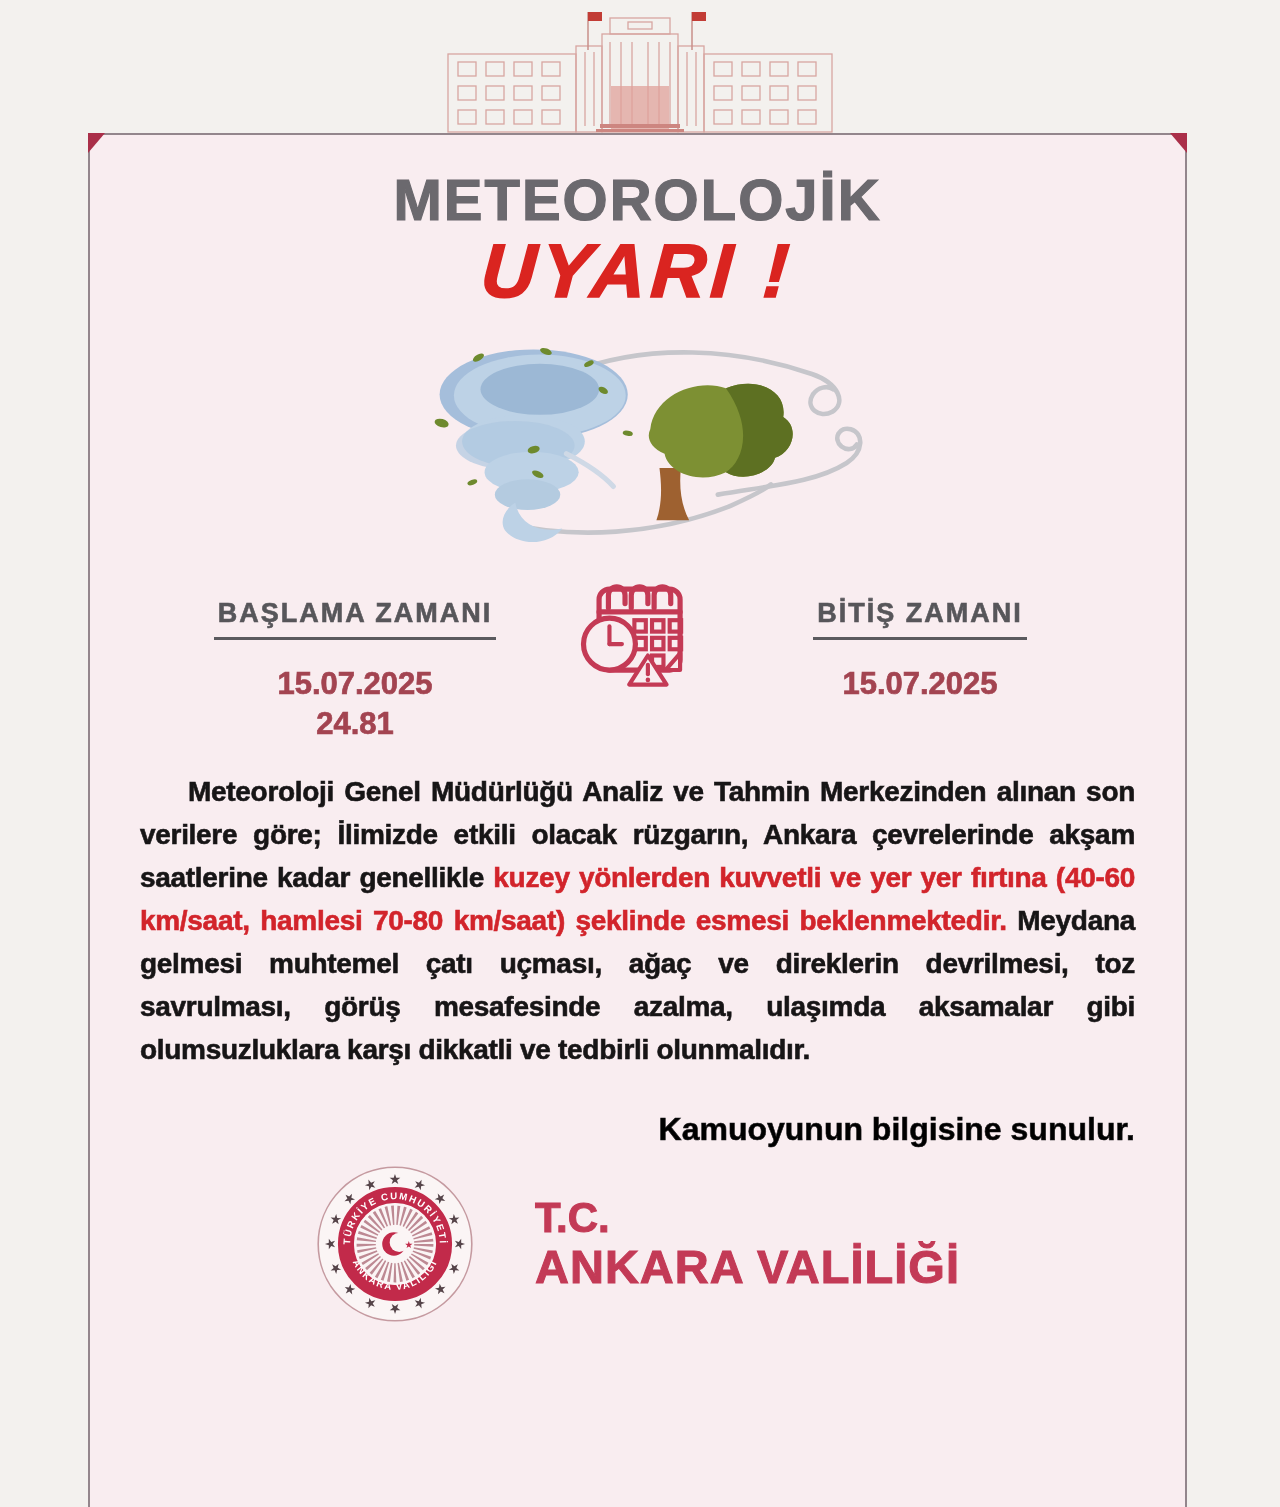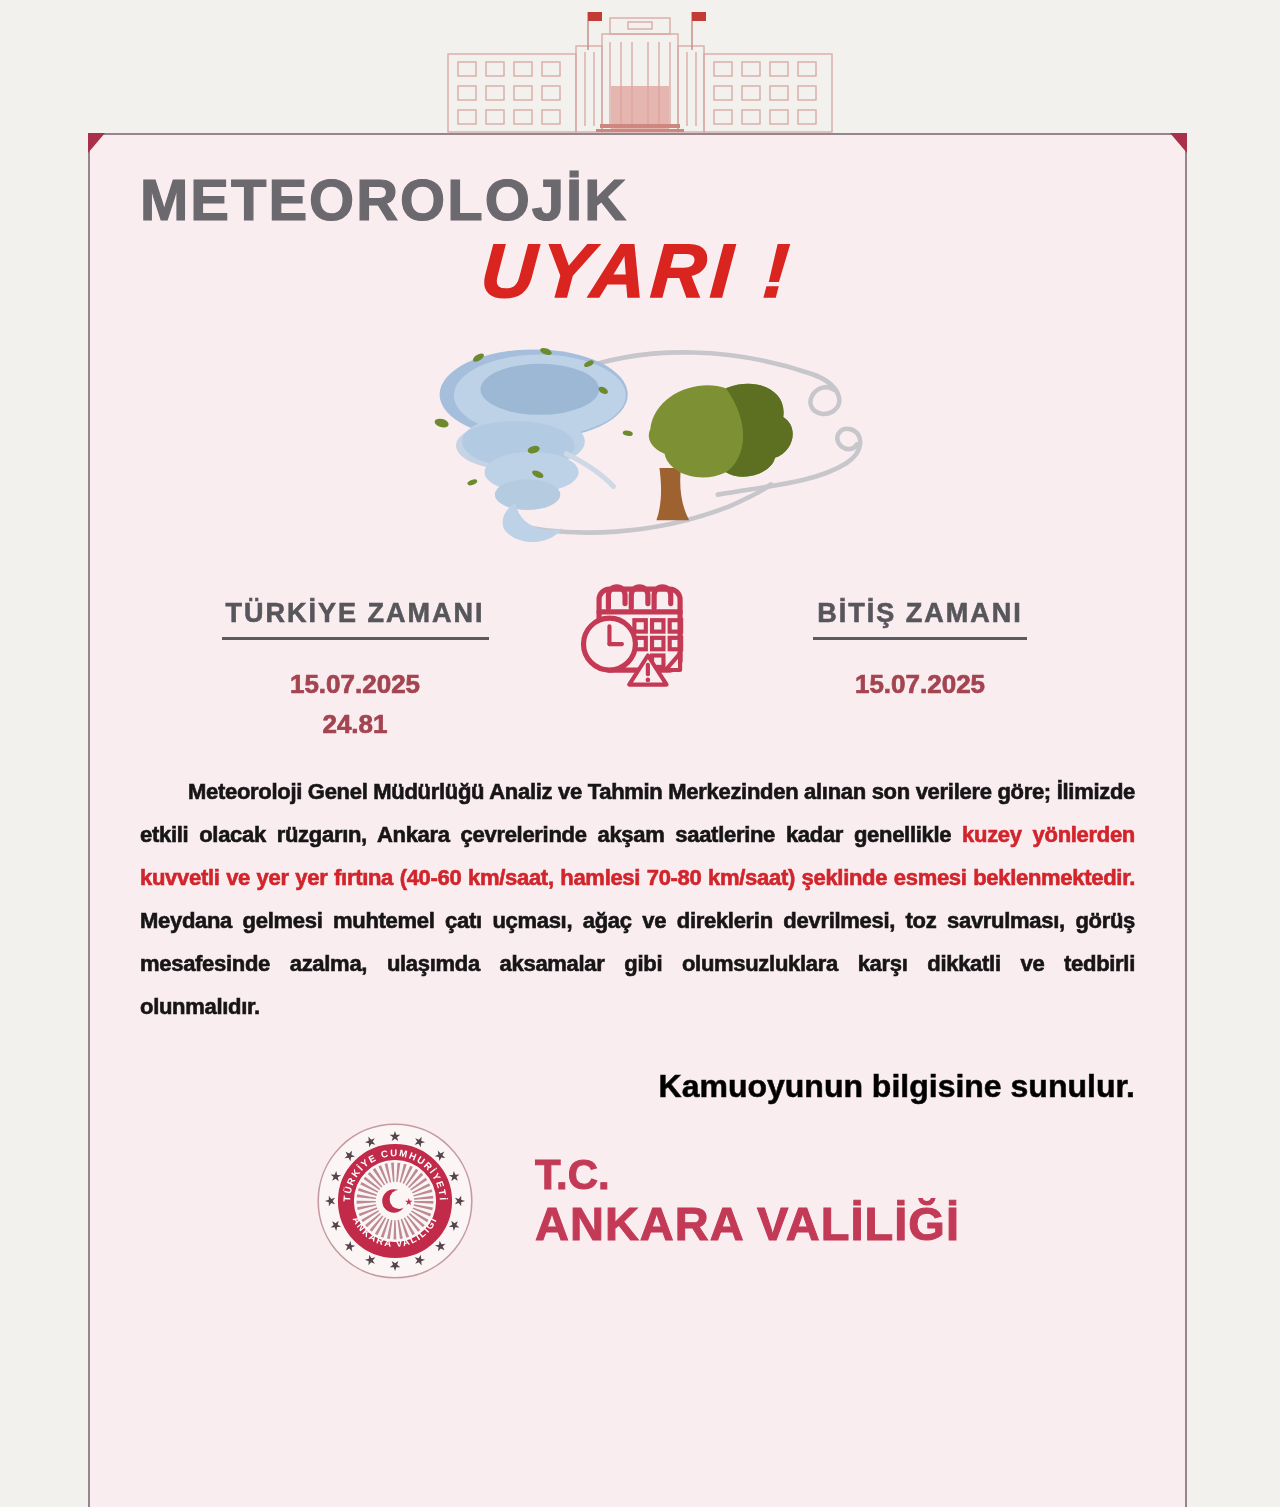--- a/index.html
+++ b/index.html
@@ -8,40 +8,40 @@
   
   .building{position:absolute;left:440px;top:4px;width:400px;height:130px;}
   
   .card{position:absolute;left:88px;top:133px;width:1099px;height:1400px;
         background:#f9edf0;border:2px solid #93868c;box-sizing:border-box;
         padding:0 50px;}
   .fold{position:absolute;width:0;height:0;}
   .fold-l{left:-2px;top:-2px;border-top:20px solid #aa2f49;border-right:17px solid transparent;}
   .fold-r{right:-2px;top:-2px;border-top:20px solid #aa2f49;border-left:17px solid transparent;}
 
-  .t1{margin:36px 0 0;font-size:58px;line-height:1;
+  .t1{margin:36px 0 0;text-align:center;font-size:58px;line-height:1;
       font-weight:bold;color:#6b696e;letter-spacing:2px;-webkit-text-stroke:1.2px #6b696e;}
   .t2{margin:4px 0 0;text-align:center;font-size:76px;line-height:1;
       font-weight:bold;font-style:italic;color:#da2420;letter-spacing:5px;
       -webkit-text-stroke:1.6px #da2420;transform:skewX(-4deg);}
 
   .scene{display:block;margin:22px auto 0;}
 
   .times{display:flex;align-items:flex-start;justify-content:space-between;margin-top:10px;}
   .tcol{flex:1 1 0;text-align:center;padding-top:32px;}
   .tlabel{display:inline-block;font-size:27px;font-weight:bold;color:#57565a;
           letter-spacing:2px;-webkit-text-stroke:0.6px #57565a;
           border-bottom:3px solid #5b5a5e;padding:0 4px 8px;}
-  .tdate{margin-top:24px;font-size:26px;font-weight:bold;color:#a34451;
+  .tdate{margin-top:24px;font-size:31px;font-weight:bold;color:#a34451;
          line-height:40px;-webkit-text-stroke:0.7px #a34451;}
   .cal{flex:0 0 auto;}
 
   .heading{margin:46px auto 0;max-width:900px;text-align:center;font-size:37px;
            line-height:47px;font-weight:bold;color:#d2242b;-webkit-text-stroke:0.9px #d2242b;}
-  .para{margin:26px 0 0;font-size:22px;line-height:43px;font-weight:bold;color:#171516;
+  .para{margin:26px 0 0;font-size:28px;line-height:43px;font-weight:bold;color:#171516;
         text-align:justify;text-indent:48px;letter-spacing:-0.3px;
         -webkit-text-stroke:0.6px #171516;}
   .para .hl{color:#d2242b;-webkit-text-stroke:0.6px #d2242b;}
   .closing{margin:40px 0 0;text-align:right;font-size:32px;font-weight:bold;
            color:#000000;-webkit-text-stroke:0.6px #171516;}
 
   .footer{display:flex;align-items:center;justify-content:center;margin-top:16px;gap:24px;}
   .org{color:#c33a56;font-weight:bold;-webkit-text-stroke:1px #c33a56;text-align:left;margin-left:36px;}
   .org-prefix{font-size:42px;line-height:46px;}
   .org-name{font-size:47px;line-height:52px;letter-spacing:1px;}
@@ -153,21 +153,21 @@
 
       <g>
         <path d="M238,185 C244,168 243,150 241,134 L262,134 C260,152 262,170 270,185 Z" fill="#9e6130"></path>
         <path d="M232,96 C236,62 278,46 306,56 C336,44 366,58 362,84 C378,94 372,118 354,124 C350,140 322,148 306,138 C282,150 250,140 246,120 C232,114 228,104 232,96 Z" fill="#7d9033"></path>
         <path d="M306,56 C336,44 366,58 362,84 C378,94 372,118 354,124 C350,140 322,148 306,138 C322,128 334,96 306,56 Z" fill="#5d7022"></path>
       </g>
     </svg>
 
     <div class="times">
       <div class="tcol">
-        <span class="tlabel">TÜRKİYE ZAMANI</span>
+        <span class="tlabel">BAŞLAMA ZAMANI</span>
         <div class="tdate">
           <div>15.07.2025</div>
           <div>24.81</div>
         </div>
       </div>
 
       <svg class="cal" width="135" height="125" viewBox="0 0 130 120">
         <g stroke="#c43a55" stroke-width="5" fill="none" stroke-linecap="round" stroke-linejoin="round">
           <rect x="28" y="22" width="78" height="78" rx="10"></rect>
           <line x1="28" y1="44" x2="106" y2="44"></line>

